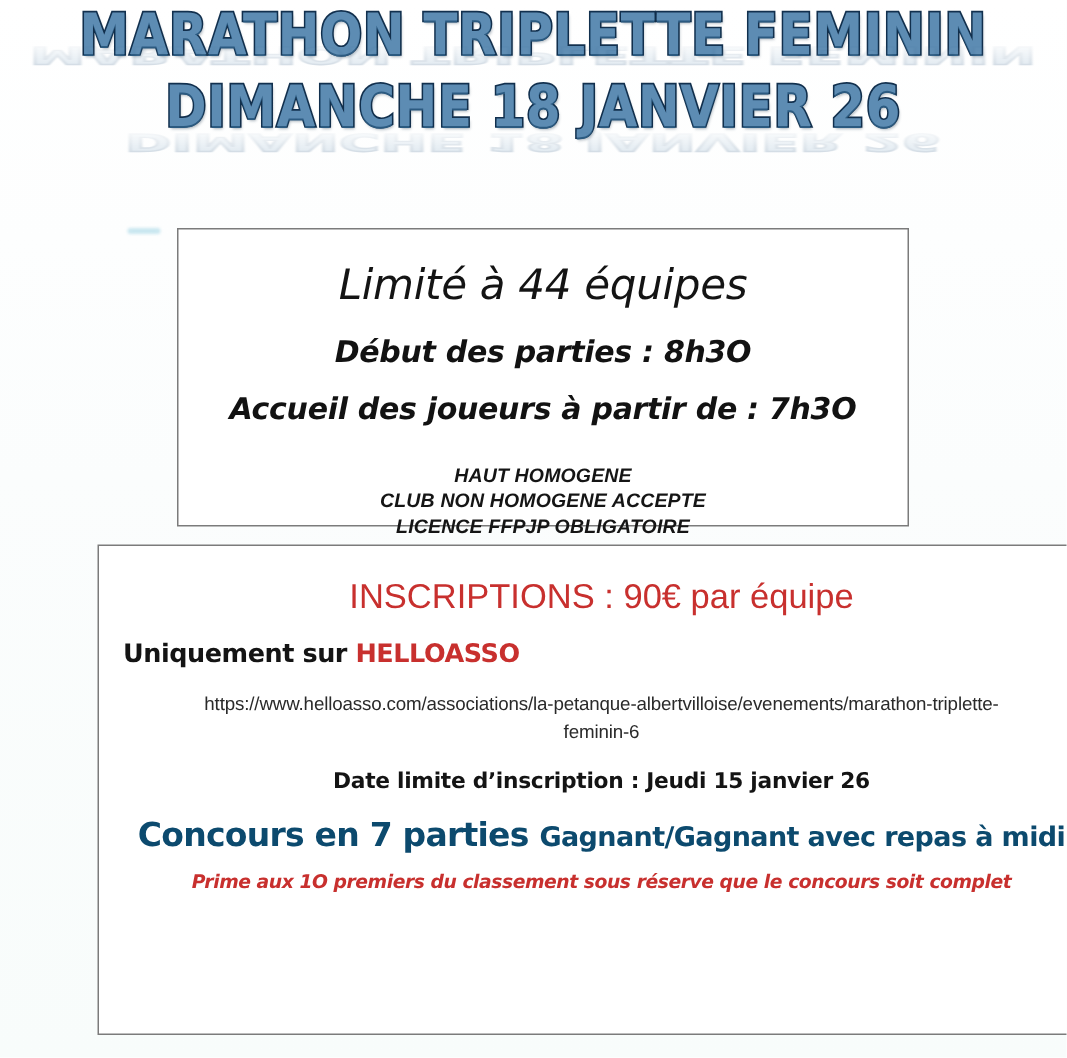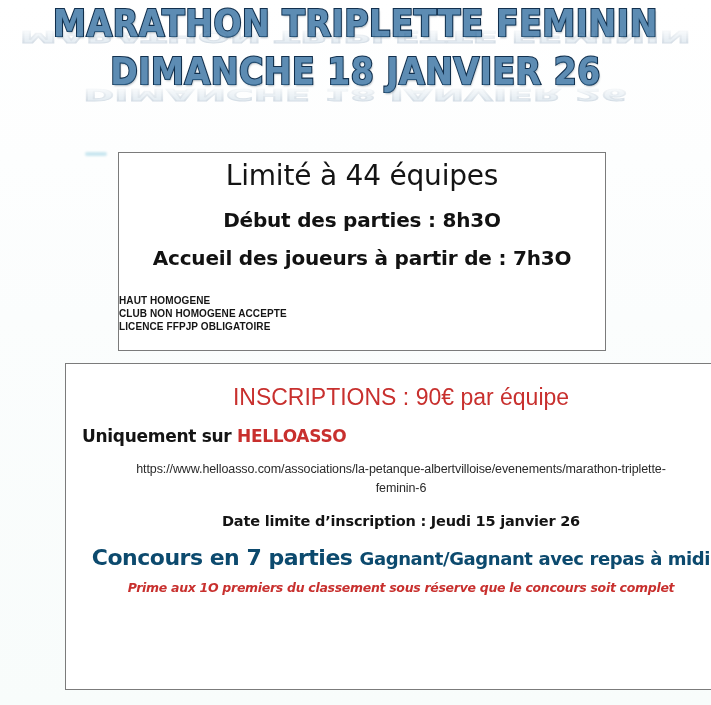--- a/index.html
+++ b/index.html
@@ -76,20 +76,22 @@
     position: absolute;
     background: #ffffff;
     border: 1.5px solid #7b7b7b;
     box-sizing: border-box;
   }
   .box1 {
     left: 118px;
     top: 152px;
     width: 488px;
     height: 199px;
+    padding-top: 14px;
+    font-style: italic;
   }
   .b1-l1 {
     text-align: center;
     font-family: "DejaVu Sans", sans-serif;
     font-size: 28px;
     font-weight: 400;
     color: #141414;
     letter-spacing: -0.2px;
     margin-top: 6px;
   }
@@ -99,23 +101,23 @@
     font-size: 20px;
     font-weight: 600;
     color: #121212;
     letter-spacing: -0.2px;
   }
   .b1-l2 { margin-top: 16px; }
   .b1-l3 { margin-top: 14px; }
 
   .b1-small {
     margin-top: 24px;
-    text-align: left;
-    font-family: "Liberation Sans", sans-serif;
-    font-size: 10px;
+    text-align: center;
+    font-family: "Liberation Sans", sans-serif;
+    font-size: 13px;
     font-weight: 700;
     color: #151515;
     line-height: 1.32;
     letter-spacing: 0.1px;
   }
 
   .smudge {
     position: absolute;
     left: 85px;
     top: 152px;

